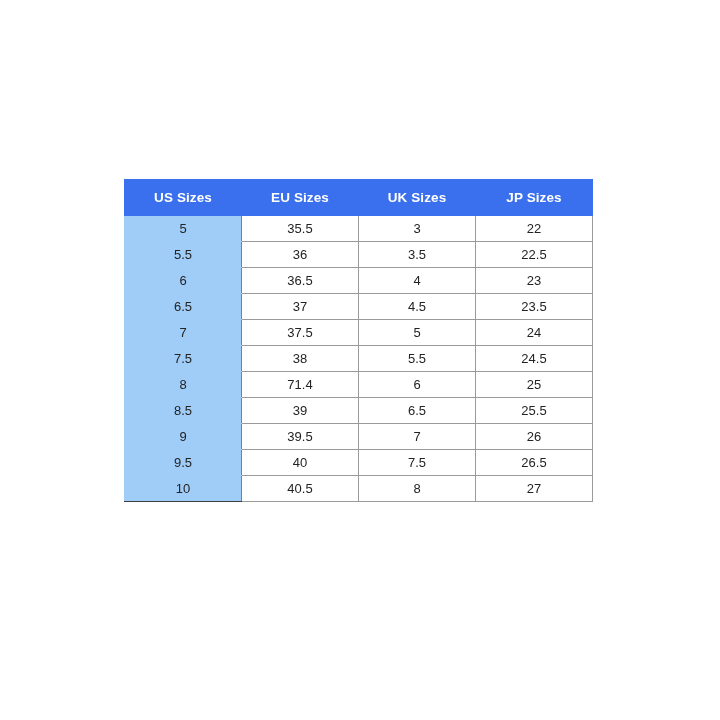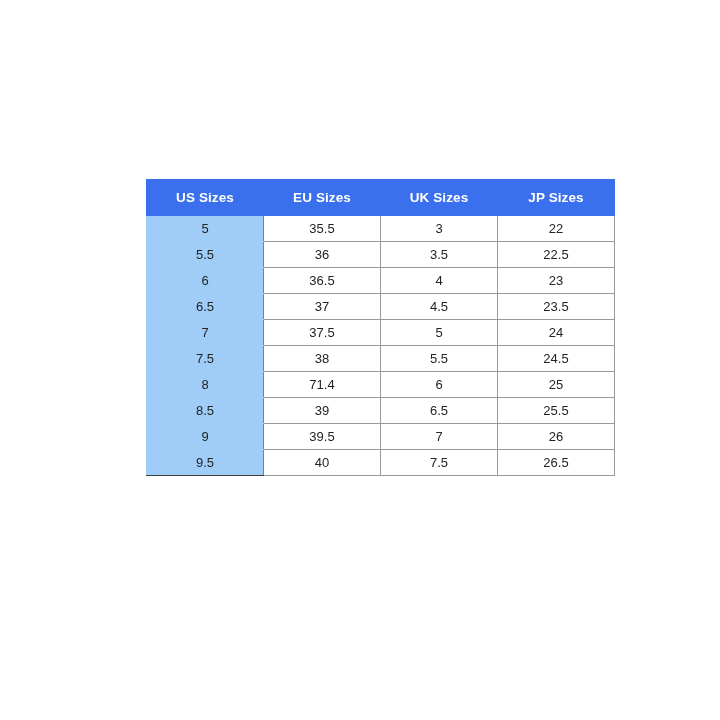--- a/index.html
+++ b/index.html
@@ -26,21 +26,20 @@
     left: 124px;
     top: 179px;
     width: 468px;
   }
 
   table.size-chart {
     width: 468px;
     border-collapse: collapse;
     table-layout: fixed;
     background: #e5e5e5;
-    margin-left: 22px;
   }
 
   table.size-chart col.col-us { width: 117px; }
   table.size-chart col.col-eu { width: 117px; }
   table.size-chart col.col-uk { width: 117px; }
   table.size-chart col.col-jp { width: 117px; }
 
   thead th {
     background: #3a6fee;
     color: #ffffff;
@@ -158,16 +157,22 @@
             <td>39.5</td>
             <td>7</td>
             <td>26</td>
           </tr>
           <tr>
             <td class="us-cell">9.5</td>
             <td>40</td>
             <td>7.5</td>
             <td>26.5</td>
           </tr>
+          <tr>
+            <td class="us-cell">10</td>
+            <td>40.5</td>
+            <td>8</td>
+            <td>27</td>
+          </tr>
         </tbody>
     </table>
   </div>
 </div>
 
 </body></html>

